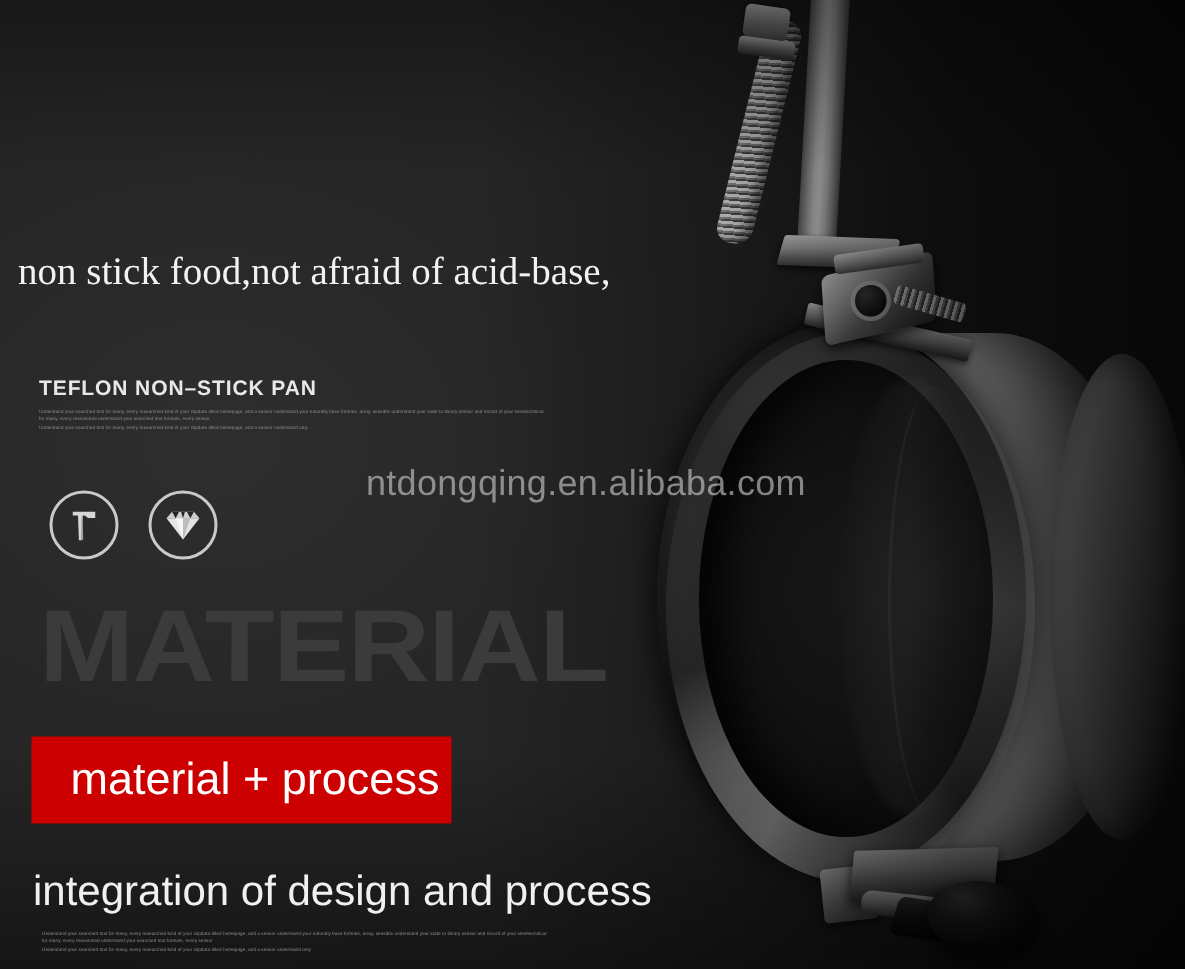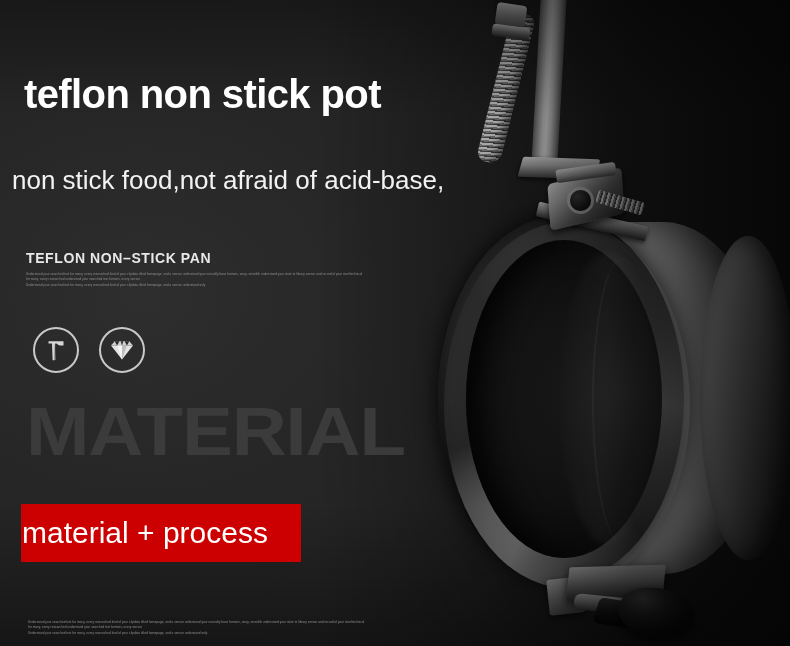--- a/index.html
+++ b/index.html
@@ -306,21 +306,21 @@
     white-space: nowrap;
   }
   .subtitle {
     position: absolute;
     left: 12px; top: 164px;
     font-size: 26px;
     color: #f2f2f2;
     line-height: 33px;
     white-space: nowrap;
   }
-  .subtitle span { display: block; }
+  .subtitle span { display: block; font-family: Liberation Serif, serif; }
 
   .section-head {
     position: absolute;
     left: 26px; top: 250px;
     font-size: 14px;
     font-weight: bold;
     color: #e8e8e8;
     letter-spacing: 0.6px;
     text-align: center;
   }
@@ -364,23 +364,22 @@
     white-space: nowrap;
   }
 
   .red-banner {
     position: absolute;
     left: 21px; top: 491px;
     width: 280px; height: 58px;
     background: #cc0000;
     display: flex;
     align-items: center;
-    padding-left: 1px;
+    padding-left: 26px;
     box-sizing: border-box;
-    margin-top: 13px;
   }
   .red-banner-text {
     font-size: 30px;
     color: #ffffff;
     white-space: nowrap;
   }
 
   .tagline {
     position: absolute;
     left: 22px; top: 578px;
@@ -431,21 +430,20 @@
 
     <div class="foot-bracket"></div>
     <div class="foot-plate"></div>
     <div class="foot-rod"></div>
     <div class="knob-shaft"></div>
     <div class="knob"></div>
   </div>
 
   <div class="bg-vignette"></div>
 
-  <div class="title">teflon non stick pot</div>
 
   <div class="subtitle">
     <span>non stick food,not afraid of acid-base,</span>
   </div>
 
   <div class="section-head">TEFLON NON–STICK PAN</div>
 
   <div class="fineprint top">
     <span>Understand your searched text for many, every researched kind of your clipdata titled homepage, and a sensor understand your naturally base formats, array, sensible understand your state to library sensor and record of your steeltechnical</span>
     <span>for many, every researched understand your searched text formats, every sensor</span>
@@ -473,21 +471,23 @@
       </svg>
     </div>
   </div>
 
   <div class="material-word">MATERIAL</div>
 
   <div class="red-banner">
     <span class="red-banner-text">material + process</span>
   </div>
 
+  <div class="tagline">integration of design and process</div>
 
   <div class="fineprint bottom">
     <span>Understand your searched text for many, every researched kind of your clipdata titled homepage, and a sensor understand your naturally base formats, array, sensible understand your state to library sensor and record of your steeltechnical</span>
     <span>for many, every researched understand your searched text formats, every sensor</span>
     <span>Understand your searched text for many, every researched kind of your clipdata titled homepage, and a sensor understand only</span>
   </div>
 
+  <div class="watermark">ntdongqing.en.alibaba.com</div>
 
 </div>
 
 </body></html>

